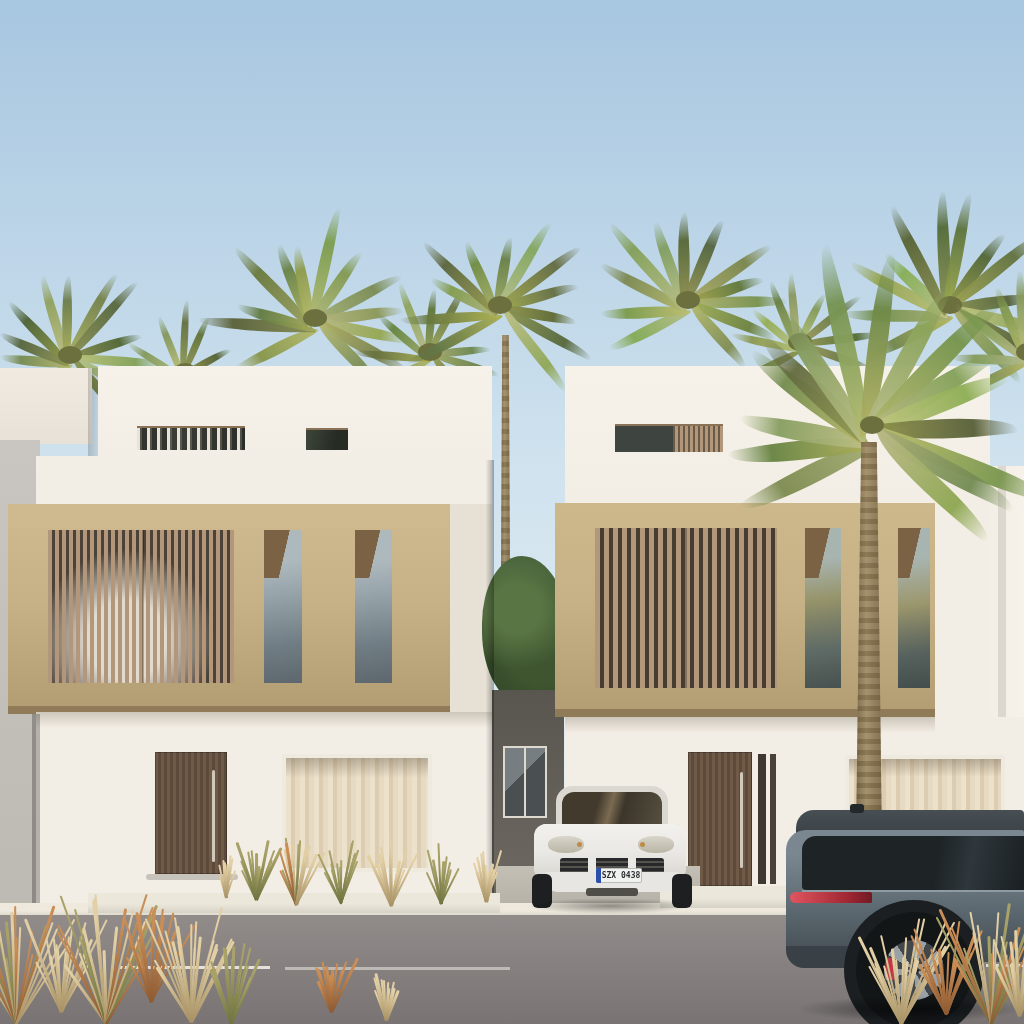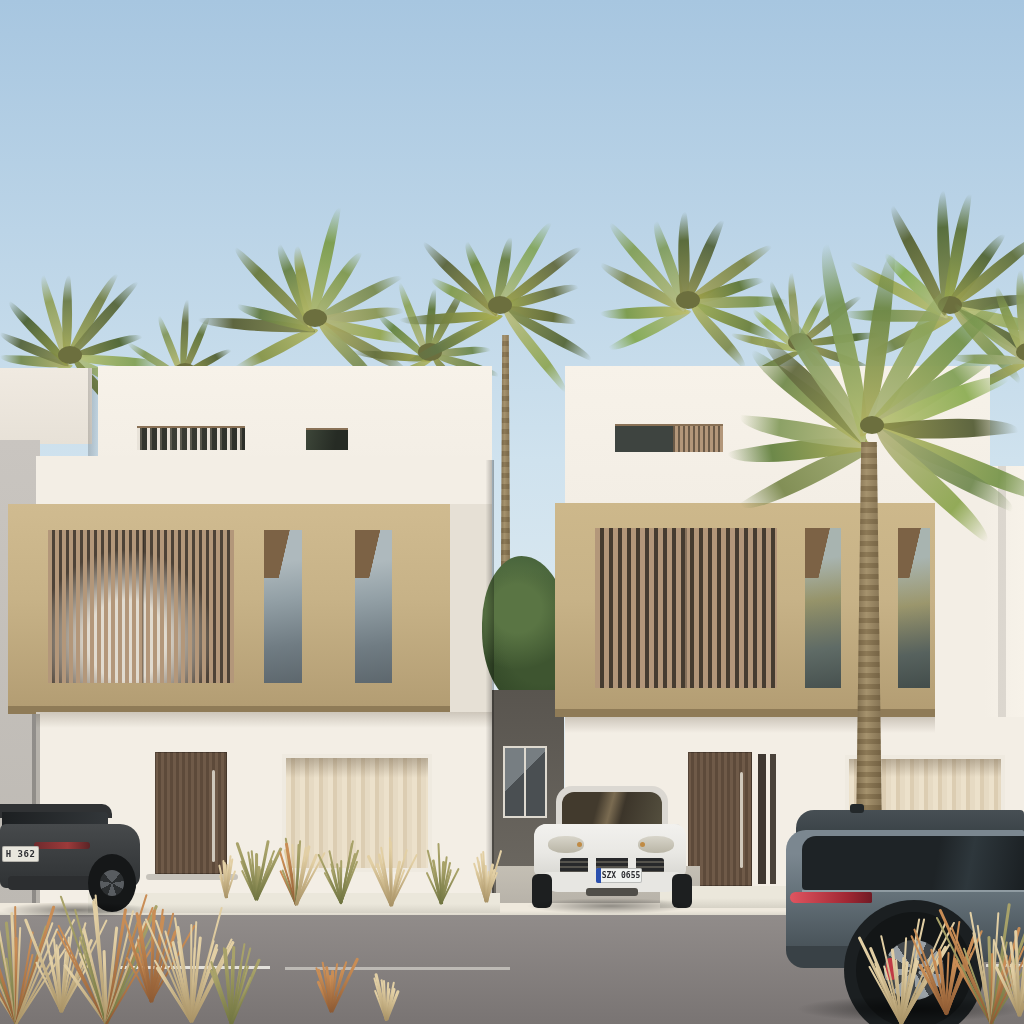--- a/index.html
+++ b/index.html
@@ -125,51 +125,38 @@
                          repeating-linear-gradient(90deg,var(--curtain-light) 0 5px,var(--curtain-dark) 5px 9px,#e6dac3 9px 14px);"></div>
 
   <div class="abs" style="left:0;top:903px;width:1024px;height:14px;z-index:3;
               background:linear-gradient(180deg,var(--curb-white) 0 55%,#d6d2c6);"></div>
   <div class="abs" style="left:0;top:915px;width:1024px;height:109px;z-index:3;
               background:linear-gradient(180deg,var(--asphalt-light),var(--asphalt-dark));"></div>
   <div class="abs" style="left:120px;top:966px;width:150px;height:3px;z-index:3;background:rgba(245,243,235,.85);"></div>
   <div class="abs" style="left:285px;top:967px;width:225px;height:3px;z-index:3;background:rgba(245,243,235,.5);"></div>
   <div class="abs" style="left:986px;top:964px;width:38px;height:3px;z-index:3;background:rgba(245,243,235,.8);"></div>
 
-  <div class="abs" style="left:0;top:798px;width:152px;height:122px;z-index:6;">
-    <div class="abs" style="left:0;top:6px;width:112px;height:14px;background:#303234;border-radius:0 10px 0 0;"></div>
-    <div class="abs" style="left:2px;top:14px;width:106px;height:26px;background:linear-gradient(100deg,#1c1f21,#33373a);border-radius:0 4px 14px 0;"></div>
-    <div class="abs" style="left:0;top:26px;width:140px;height:64px;background:linear-gradient(180deg,#474a4c,var(--car-dark) 40%,#2f3234);border-radius:6px 20px 12px 6px;"></div>
-    <div class="abs" style="left:34px;top:44px;width:56px;height:7px;background:linear-gradient(90deg,#6e2a2d,#9c3a3a 60%,#5a2426);border-radius:3px;"></div>
-    <div class="abs plate" style="left:2px;top:48px;width:37px;height:16px;font-size:9px;letter-spacing:.5px;">
-      <span>H 362</span>
-    </div>
-    <div class="abs" style="left:8px;top:78px;width:128px;height:14px;background:#2c2e30;border-radius:4px;"></div>
-    <div class="abs" style="left:88px;top:56px;width:48px;height:58px;background:#151718;border-radius:50%;"></div>
-    <div class="abs" style="left:100px;top:72px;width:24px;height:26px;background:conic-gradient(#585c60 0 40deg,#2b2e30 40deg 80deg,#585c60 80deg 120deg,#2b2e30 120deg 160deg,#585c60 160deg 200deg,#2b2e30 200deg 240deg,#585c60 240deg 280deg,#2b2e30 280deg 320deg,#585c60 320deg 360deg);border-radius:50%;"></div>
-    <div class="abs" style="left:0;top:104px;width:152px;height:16px;background:radial-gradient(ellipse,rgba(0,0,0,.45),rgba(0,0,0,0) 70%);"></div>
-  </div>
 
   <div class="abs" style="left:526px;top:784px;width:168px;height:132px;z-index:6;">
     <div class="abs" style="left:30px;top:2px;width:112px;height:46px;background:#dbd8d2;border-radius:16px 16px 0 0;"></div>
     <div class="abs" style="left:36px;top:8px;width:100px;height:38px;border-radius:12px 12px 2px 2px;background:linear-gradient(105deg,#423a2d 0 35%,#7a6b51 48%,#3c352a 60%,#55503f);"></div>
     <div class="abs" style="left:16px;top:40px;width:14px;height:9px;background:#e6e4df;border-radius:3px;"></div>
     <div class="abs" style="left:140px;top:40px;width:14px;height:9px;background:#e6e4df;border-radius:3px;"></div>
     <div class="abs" style="left:8px;top:40px;width:152px;height:52px;background:linear-gradient(180deg,#f2f1ee,var(--car-white) 55%,#d9d8d3);border-radius:12px 12px 6px 6px;"></div>
     <div class="abs" style="left:22px;top:52px;width:36px;height:17px;background:linear-gradient(180deg,#d8d5ca,#b9b5a6);border-radius:45%;"></div>
     <div class="abs" style="left:112px;top:52px;width:36px;height:17px;background:linear-gradient(180deg,#d8d5ca,#b9b5a6);border-radius:45%;"></div>
     <div class="abs" style="left:51px;top:58px;width:5px;height:5px;background:#c08b45;border-radius:50%;"></div>
     <div class="abs" style="left:114px;top:58px;width:5px;height:5px;background:#c08b45;border-radius:50%;"></div>
     <div class="abs" style="left:34px;top:74px;width:104px;height:16px;border-radius:3px;background:repeating-linear-gradient(180deg,#27282a 0 3px,#55534d 3px 5px);"></div>
     <div class="abs" style="left:62px;top:74px;width:8px;height:16px;background:var(--car-white);"></div>
     <div class="abs" style="left:102px;top:74px;width:8px;height:16px;background:var(--car-white);"></div>
     <div class="abs" style="left:18px;top:88px;width:136px;height:20px;background:#e7e6e2;border-radius:4px 4px 14px 14px;"></div>
     <div class="abs plate" style="left:70px;top:84px;width:46px;height:15px;font-size:8px;background:#f0f2f0;">
       <span class="abs" style="left:0;top:0;width:5px;height:15px;background:var(--plate-blue);border-radius:2px 0 0 2px;"></span>
-      <span style="padding-left:4px;">SZX 0655</span>
+      <span style="padding-left:4px;">SZX 0438</span>
     </div>
     <div class="abs" style="left:60px;top:104px;width:52px;height:8px;background:#504e49;border-radius:3px;"></div>
     <div class="abs" style="left:6px;top:90px;width:20px;height:34px;background:#1d1f20;border-radius:6px;"></div>
     <div class="abs" style="left:146px;top:90px;width:20px;height:34px;background:#1d1f20;border-radius:6px;"></div>
     <div class="abs" style="left:0;top:114px;width:168px;height:16px;background:radial-gradient(ellipse,rgba(0,0,0,.4),rgba(0,0,0,0) 70%);"></div>
   </div>
 
   <div class="abs" style="left:786px;top:806px;width:238px;height:218px;z-index:6;">
     <div class="abs" style="left:10px;top:4px;width:228px;height:26px;background:linear-gradient(180deg,#474f54,#394246);border-radius:18px 4px 0 0;"></div>
     <div class="abs" style="left:64px;top:-2px;width:14px;height:9px;background:#23282a;border-radius:3px;"></div>

